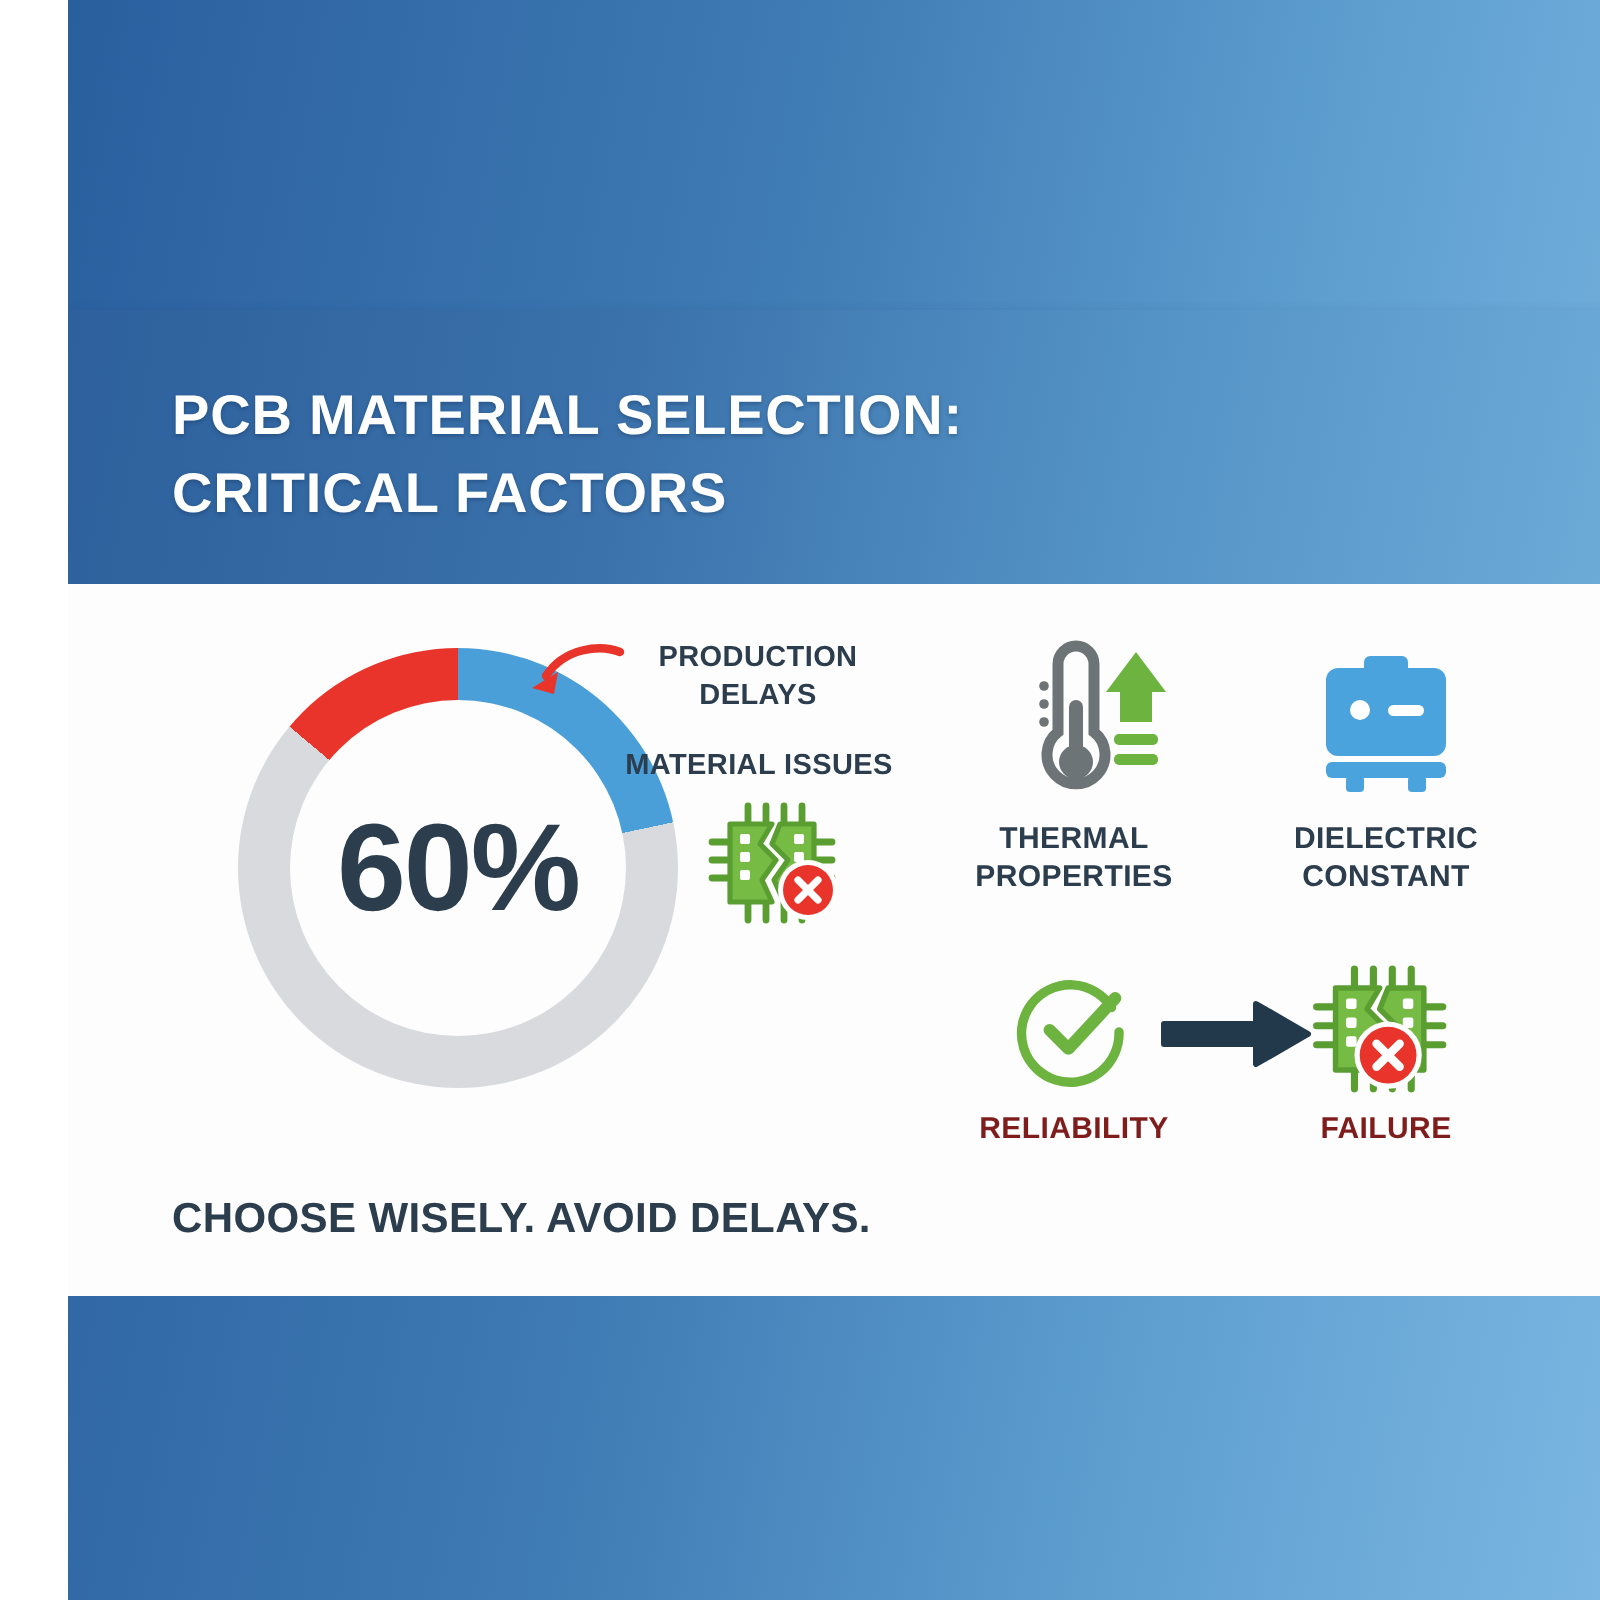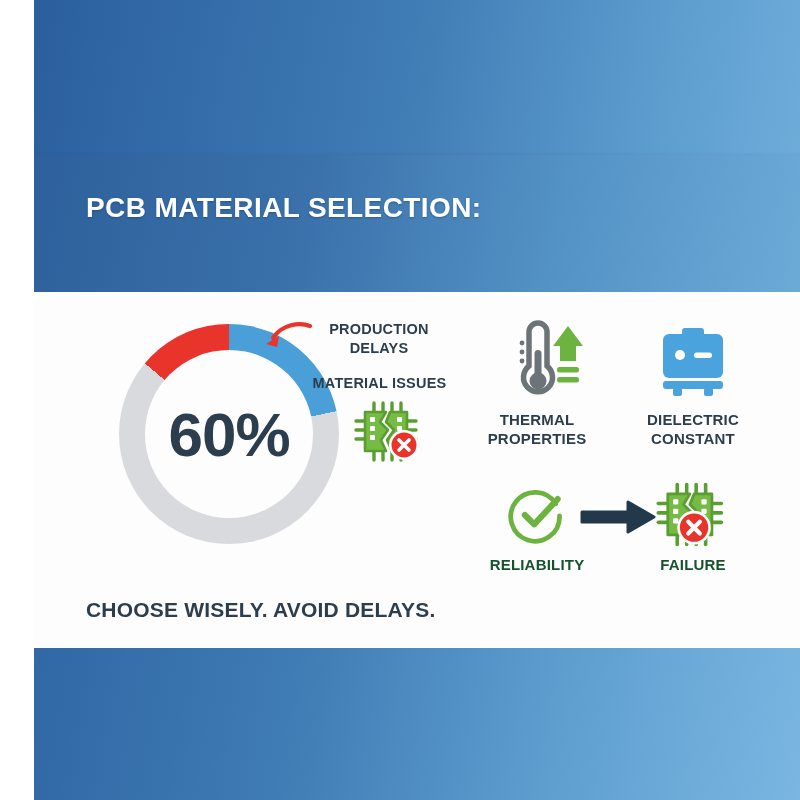--- a/index.html
+++ b/index.html
@@ -184,21 +184,21 @@
     width: 150px;
     text-align: center;
   }
   .flow-item .icon-box {
     height: 74px;
     display: flex;
     align-items: center;
     justify-content: center;
   }
   .flow-item .caption {
-    color: #14532d;
+    color: #7f1d1d;
     font-size: 15px;
     font-weight: bold;
     letter-spacing: 0.2px;
     margin-top: 4px;
   }
   .flow-reliability { left: 0px;   top: 0px; }
   .flow-failure     { left: 156px; top: 0px; text-align: center; }
   .flow-arrow {
     position: absolute;
     left: 118px;
@@ -219,20 +219,21 @@
   }
 </style>
 </head>
 <body>
 
 <div class="canvas">
 
   <div class="banner">
     <div class="banner-title">
       <span class="line">PCB MATERIAL SELECTION:</span>
+      <span class="line">CRITICAL FACTORS</span>
     </div>
   </div>
 
   <div class="card">
 
     <div class="donut-wrap">
       <div class="donut" style="background: conic-gradient(rgb(74, 159, 216) 0deg, rgb(74, 159, 216) 78deg, rgb(216, 218, 221) 78deg, rgb(216, 218, 221) 310deg, rgb(232, 52, 42) 310deg, rgb(232, 52, 42) 360deg);">
         <div class="donut-hole"></div>
       </div>
       <div class="donut-value">60%</div>

